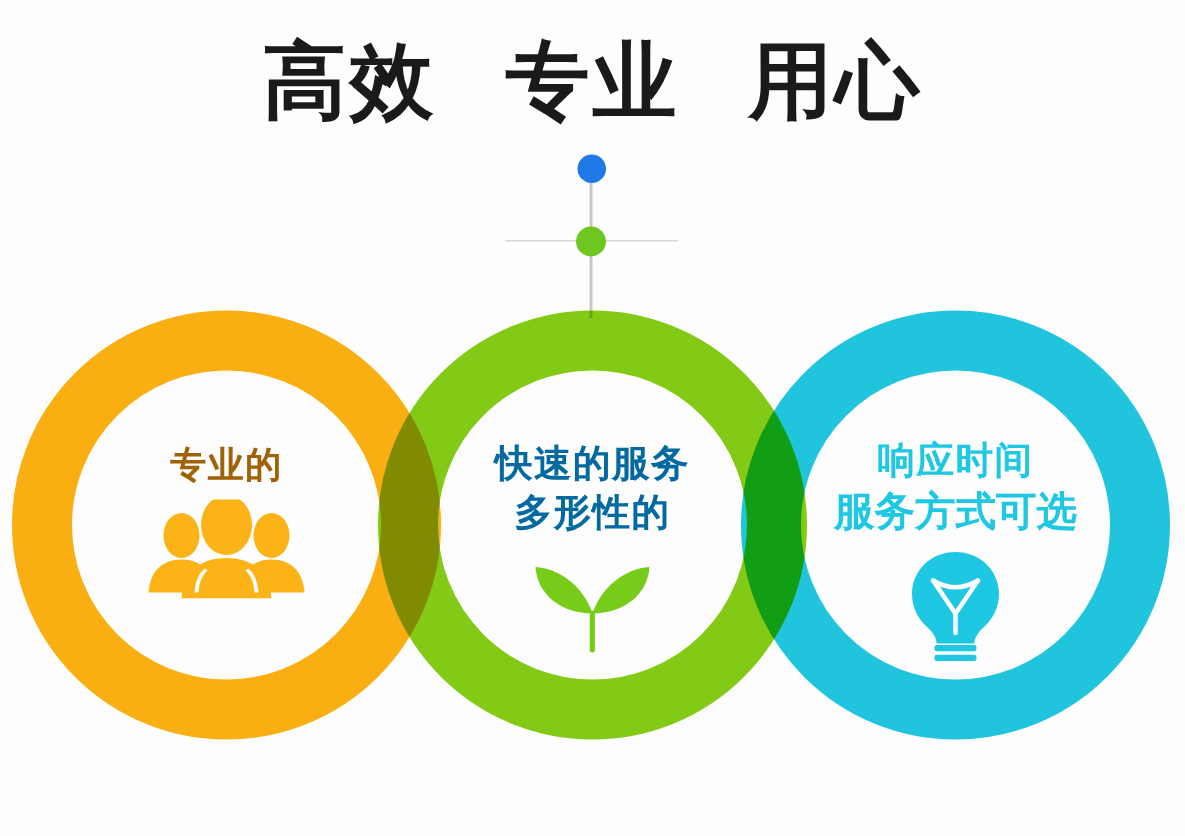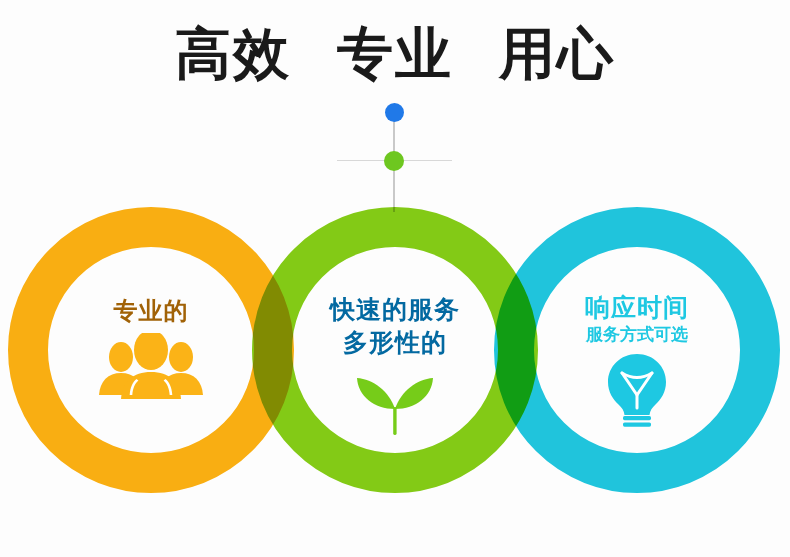--- a/index.html
+++ b/index.html
@@ -127,21 +127,21 @@
     font-weight: bold;
     font-size: 25px;
     line-height: 1.32;
     letter-spacing: 1px;
     white-space: nowrap;
     user-select: none;
   }
   .content-orange .label { margin-top: 88px; color: #a16207; font-size: 24px; }
   .content-green  .label { margin-top: 86px; color: #0369a1; font-size: 25px; }
   .content-cyan   .label { margin-top: 84px; color: #1ec8e2; font-size: 25px; }
-  .content-cyan .label .l2 { font-size: 17px; letter-spacing: 0px; }
+  .content-cyan .label .l2 { font-size: 27px; letter-spacing: 0px; }
 
   .icon-box {
     margin-top: 6px;
     width: 120px;
     height: 78px;
     display: flex;
     align-items: flex-start;
     justify-content: center;
   }
   .icon-box svg { display: block; }

